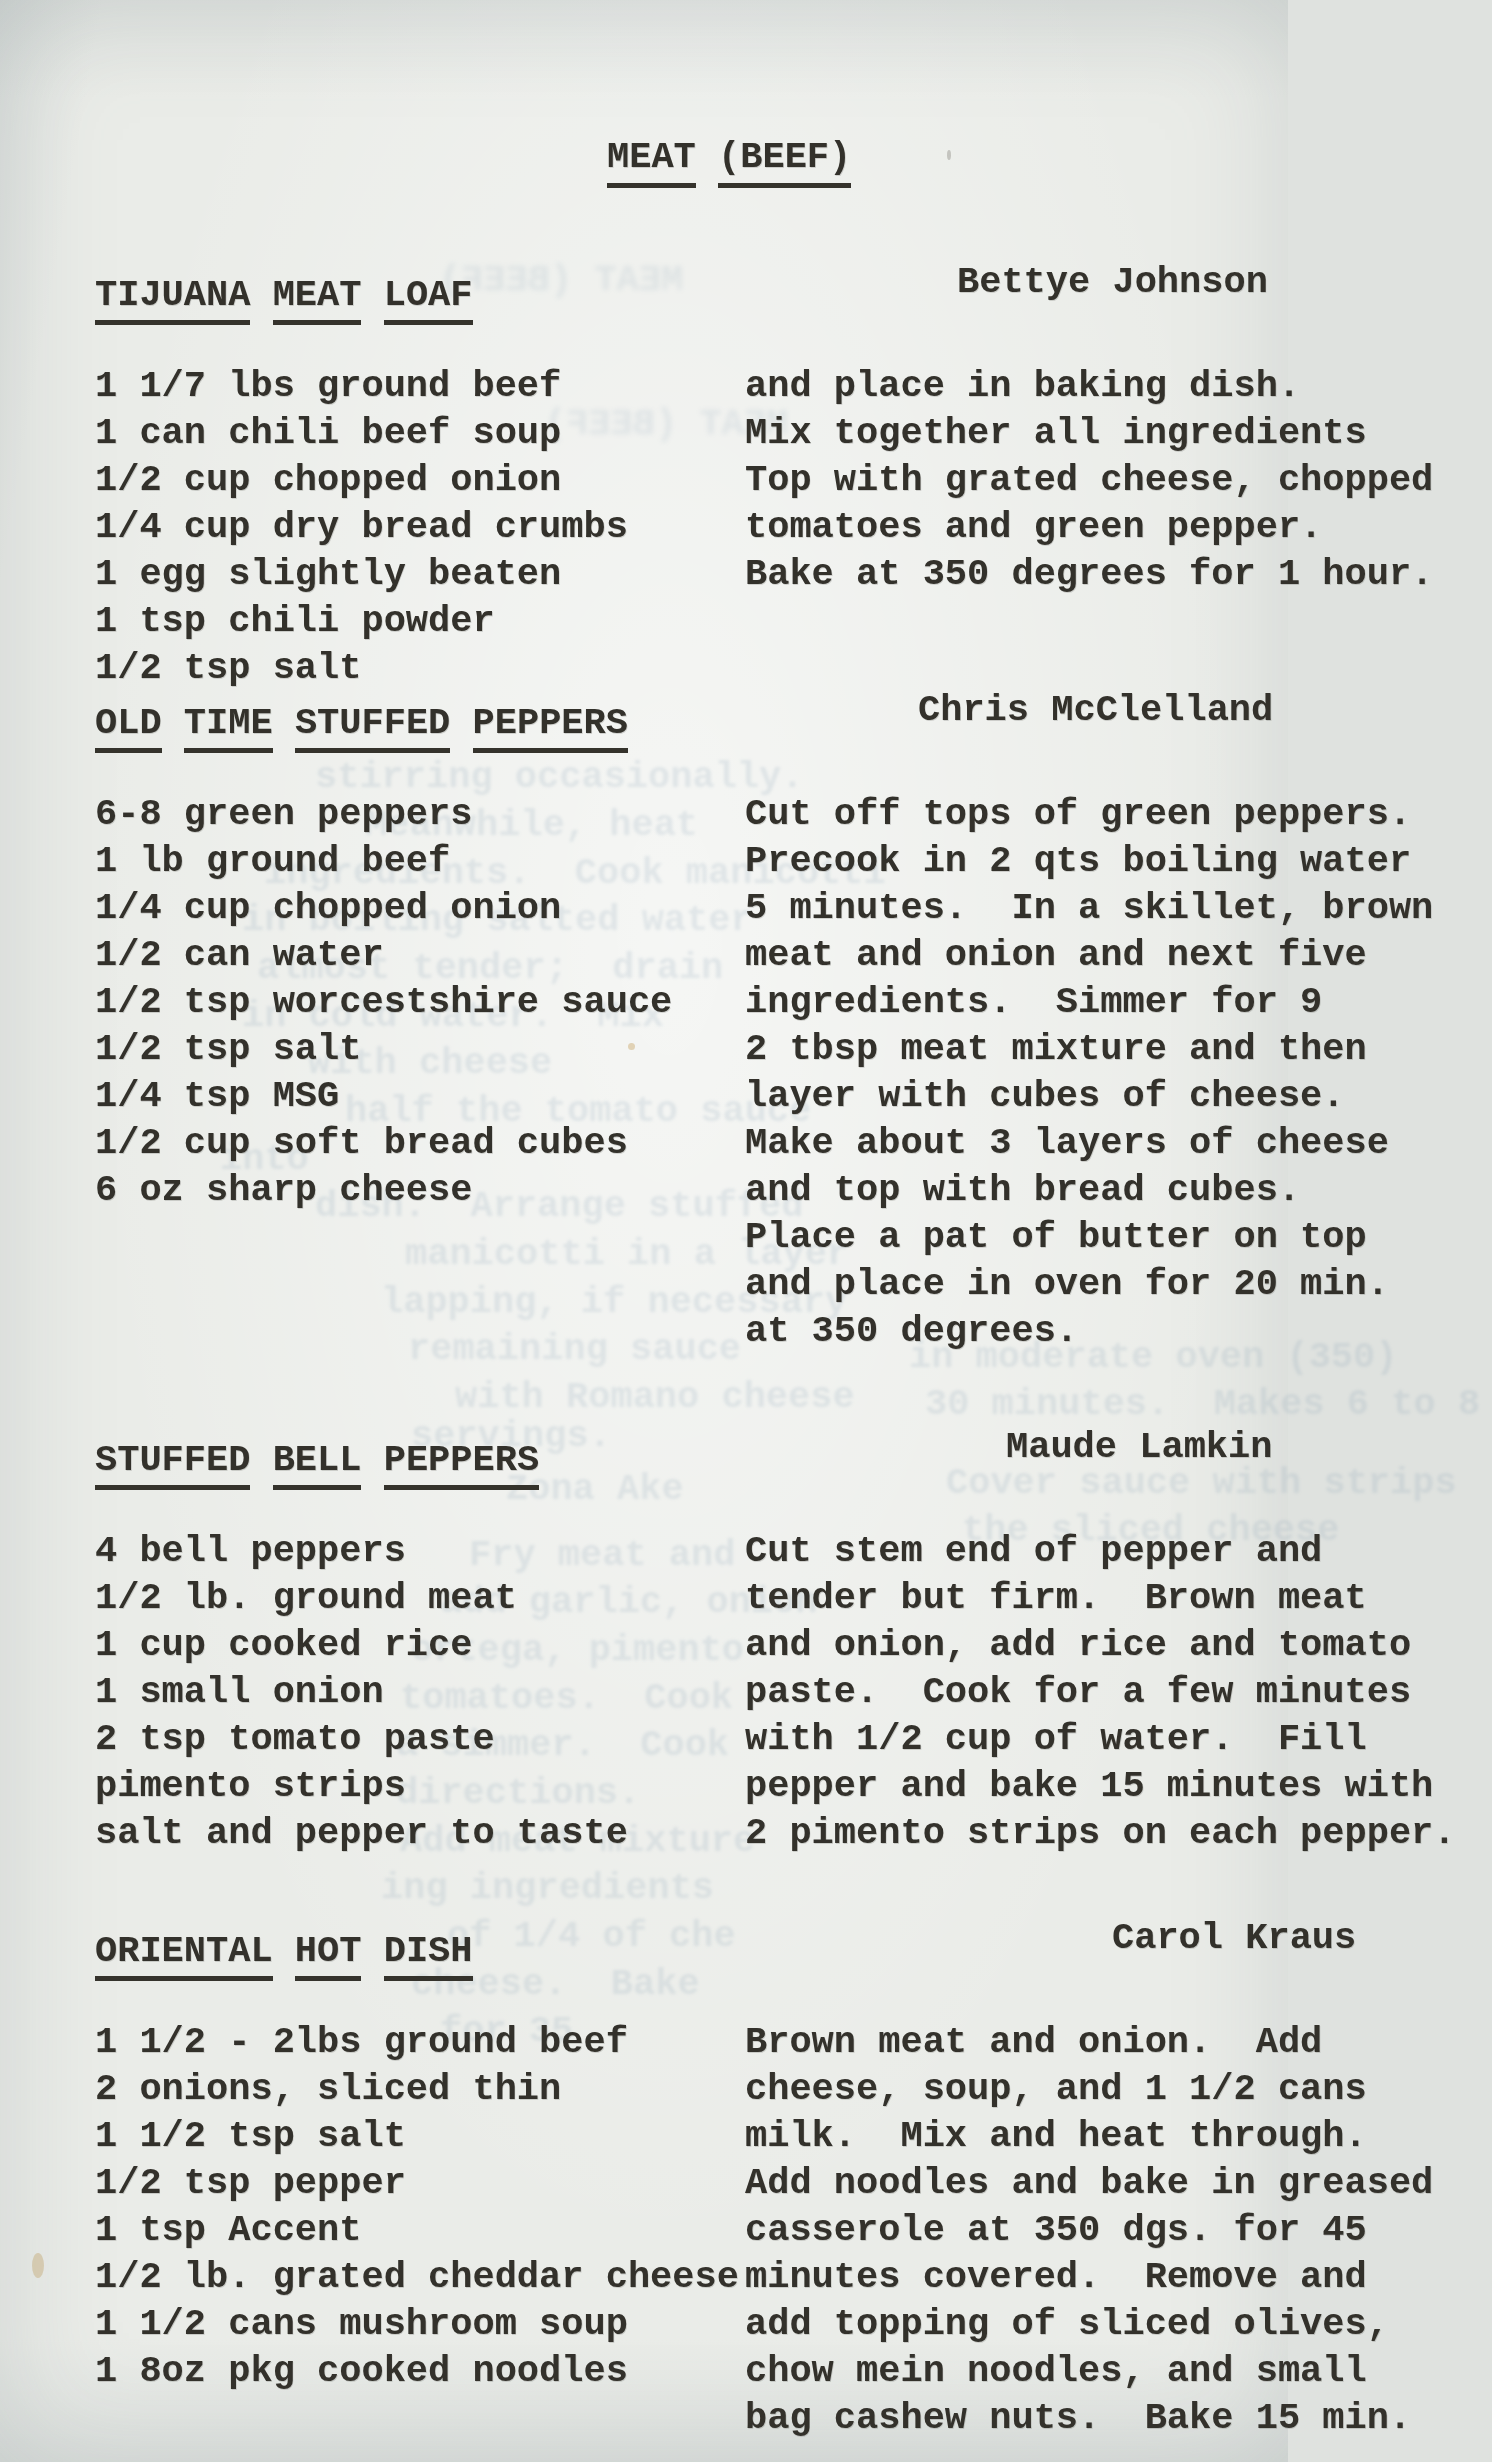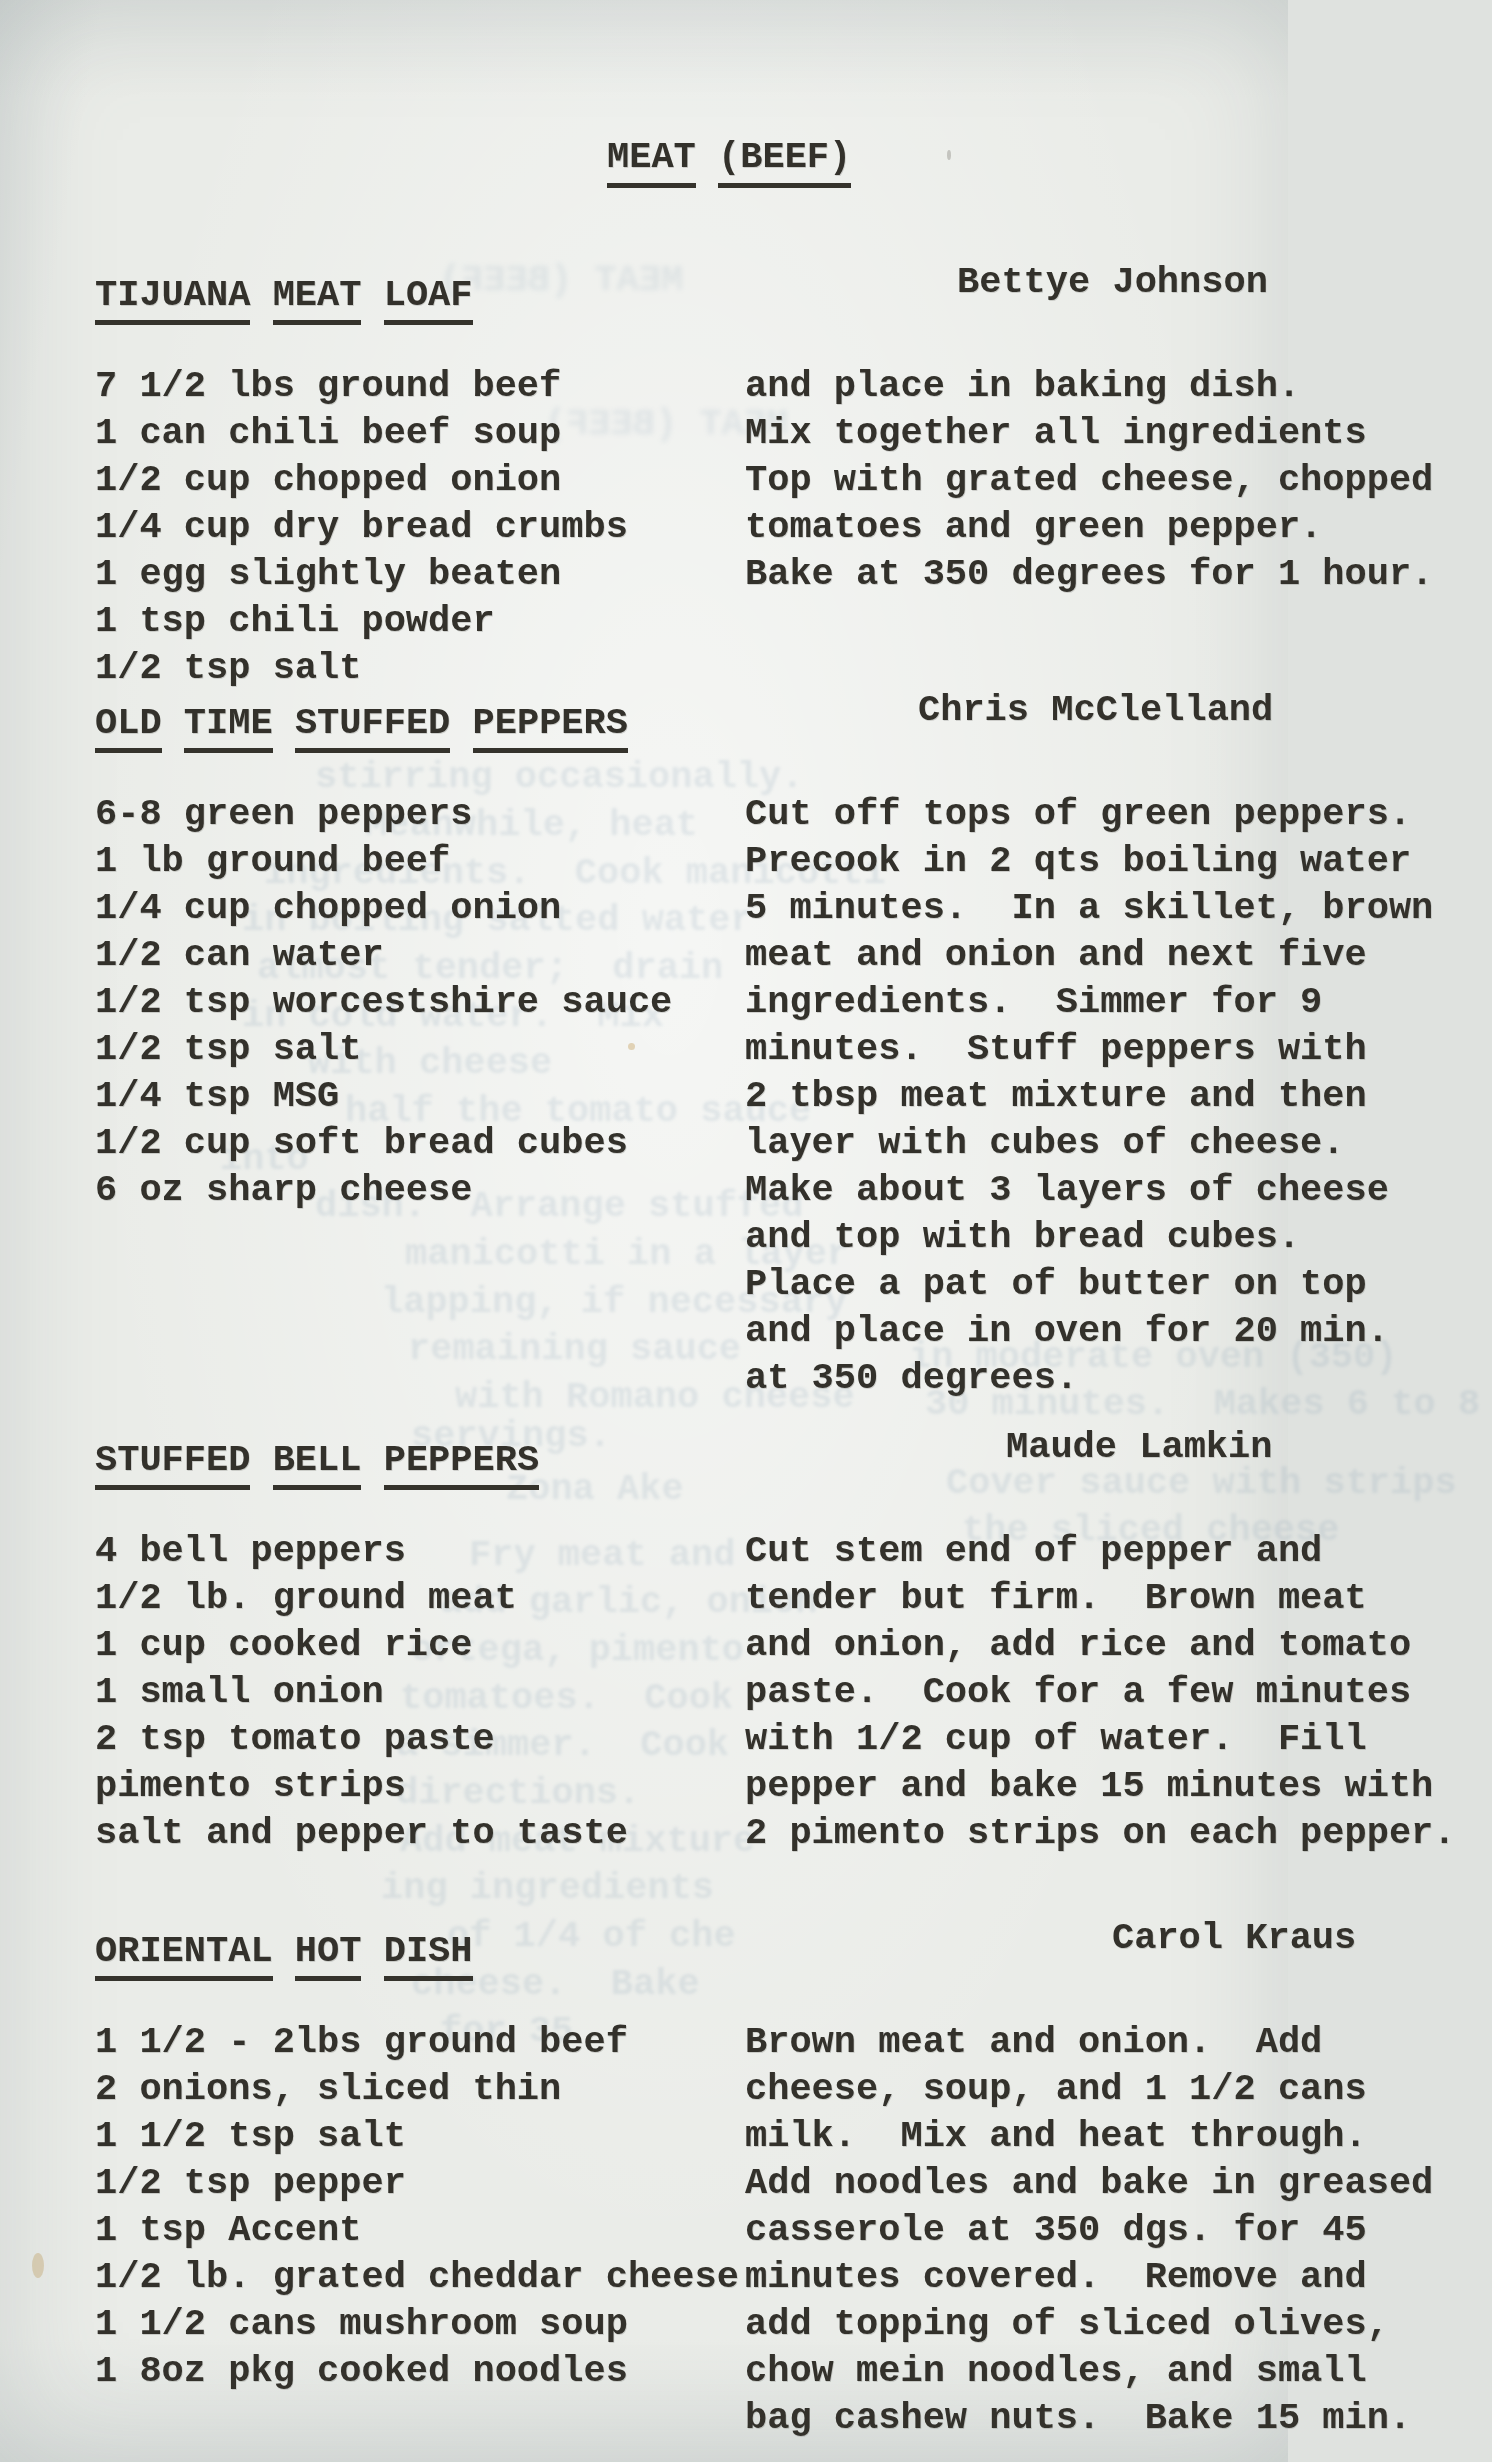--- a/index.html
+++ b/index.html
@@ -98,21 +98,21 @@
       <div class="ghost" style="left: 411px; top: 1962px;">cheese.  Bake</div>
       <div class="ghost" style="left: 440px; top: 2009px;">for 35</div>
     </div>
 
   <div id="page-title" class="ink uw"><span class="w">MEAT</span> <span class="w">(BEEF)</span></div>
 
   <div class="recipe r0">
     <div class="rtitle ink uw"><span class="w">TIJUANA</span> <span class="w">MEAT</span> <span class="w">LOAF</span></div>
     <div class="rauthor ink">Bettye Johnson</div>
     <div class="col ing ink">
-        <div class="line">7 1/2 lbs ground beef</div>
+        <div class="line">1 1/7 lbs ground beef</div>
         <div class="line">1 can chili beef soup</div>
         <div class="line">1/2 cup chopped onion</div>
         <div class="line">1/4 cup dry bread crumbs</div>
         <div class="line">1 egg slightly beaten</div>
         <div class="line">1 tsp chili powder</div>
         <div class="line">1/2 tsp salt</div>
       </div>
     <div class="col ins ink">
         <div class="line">and place in baking dish.</div>
         <div class="line">Mix together all ingredients</div>
@@ -135,21 +135,20 @@
         <div class="line">1/4 tsp MSG</div>
         <div class="line">1/2 cup soft bread cubes</div>
         <div class="line">6 oz sharp cheese</div>
       </div>
     <div class="col ins ink">
         <div class="line">Cut off tops of green peppers.</div>
         <div class="line">Precook in 2 qts boiling water</div>
         <div class="line">5 minutes.  In a skillet, brown</div>
         <div class="line">meat and onion and next five</div>
         <div class="line">ingredients.  Simmer for 9</div>
-        <div class="line">minutes.  Stuff peppers with</div>
         <div class="line">2 tbsp meat mixture and then</div>
         <div class="line">layer with cubes of cheese.</div>
         <div class="line">Make about 3 layers of cheese</div>
         <div class="line">and top with bread cubes.</div>
         <div class="line">Place a pat of butter on top</div>
         <div class="line">and place in oven for 20 min.</div>
         <div class="line">at 350 degrees.</div>
       </div>
   </div>
 

